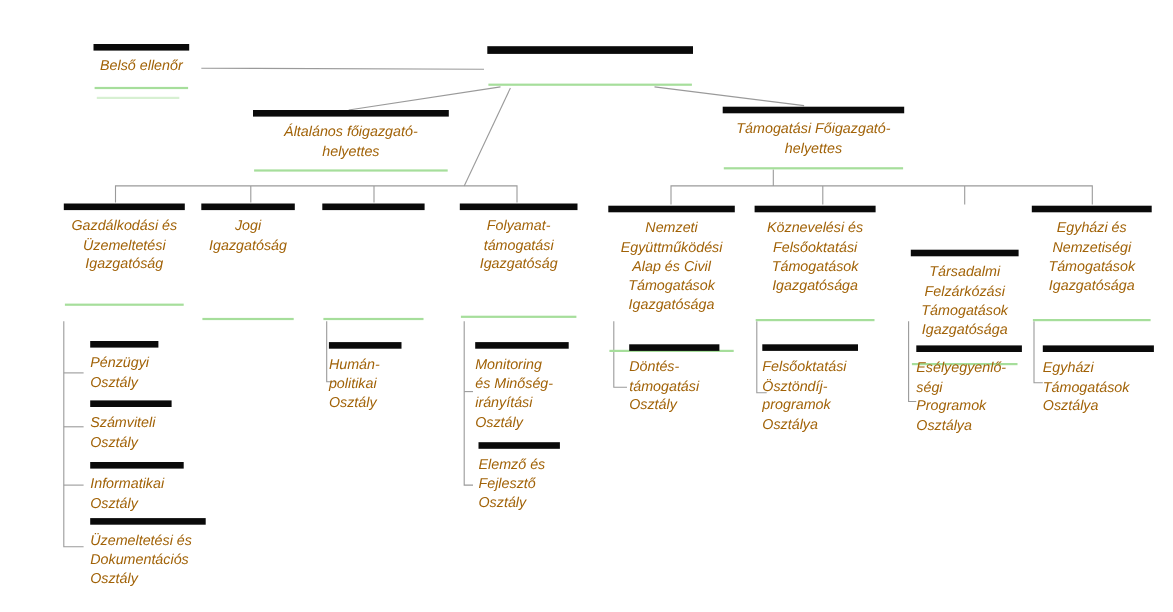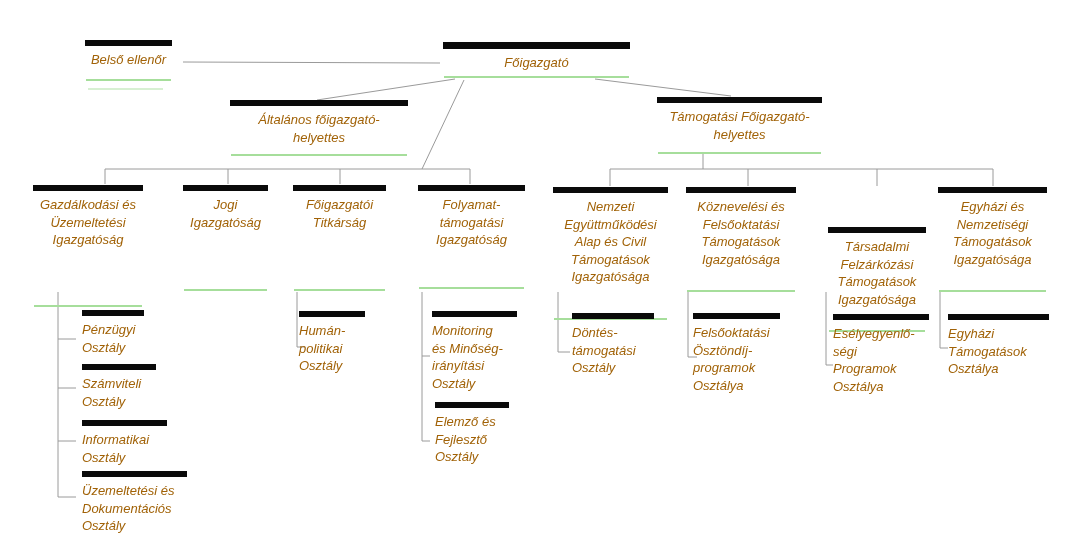--- a/index.html
+++ b/index.html
@@ -84,57 +84,54 @@
 
   <div class="node centered" style="left:85px;top:40px;width:87px;height:41px;">
     <div class="bar"></div>
     <div class="label">Belső ellenőr</div>
     <div class="underline"></div>
   </div>
   <div class="ghost-line" style="left:88px;top:88px;width:75px;"></div>
 
   <div class="node centered big" style="left:443px;top:42px;width:187px;height:36px;">
     <div class="bar"></div>
-    <div class="label">Főigazgató</div>
     <div class="underline"></div>
   </div>
 
   <div class="node centered" style="left:230px;top:100px;width:178px;height:56px;">
     <div class="bar"></div>
     <div class="label">Általános főigazgató-
 helyettes</div>
     <div class="underline"></div>
   </div>
 
   <div class="node centered" style="left:657px;top:97px;width:165px;height:57px;">
     <div class="bar"></div>
     <div class="label">Támogatási Főigazgató-
 helyettes</div>
     <div class="underline"></div>
   </div>
 
-  <div class="node centered" style="left:33px;top:185px;width:110px;height:122px;">
+  <div class="node centered" style="left:58px;top:185px;width:110px;height:93px;">
     <div class="bar"></div>
     <div class="label">Gazdálkodási és
 Üzemeltetési
 Igazgatóság</div>
     <div class="underline"></div>
   </div>
 
   <div class="node centered" style="left:183px;top:185px;width:85px;height:106px;font-style:italic;">
     <div class="bar"></div>
     <div class="label">Jogi
 Igazgatóság</div>
     <div class="underline"></div>
   </div>
 
   <div class="node centered" style="left:293px;top:185px;width:93px;height:106px;">
     <div class="bar"></div>
-    <div class="label">Főigazgatói
-Titkárság</div>
     <div class="underline"></div>
   </div>
 
   <div class="node centered" style="left:418px;top:185px;width:107px;height:104px;">
     <div class="bar"></div>
     <div class="label">Folyamat-
 támogatási
 Igazgatóság</div>
     <div class="underline"></div>
   </div>

